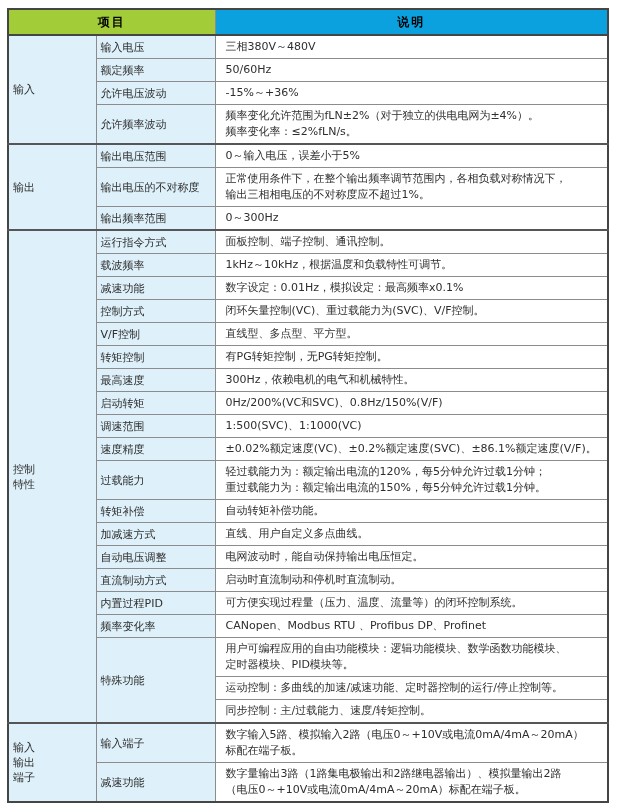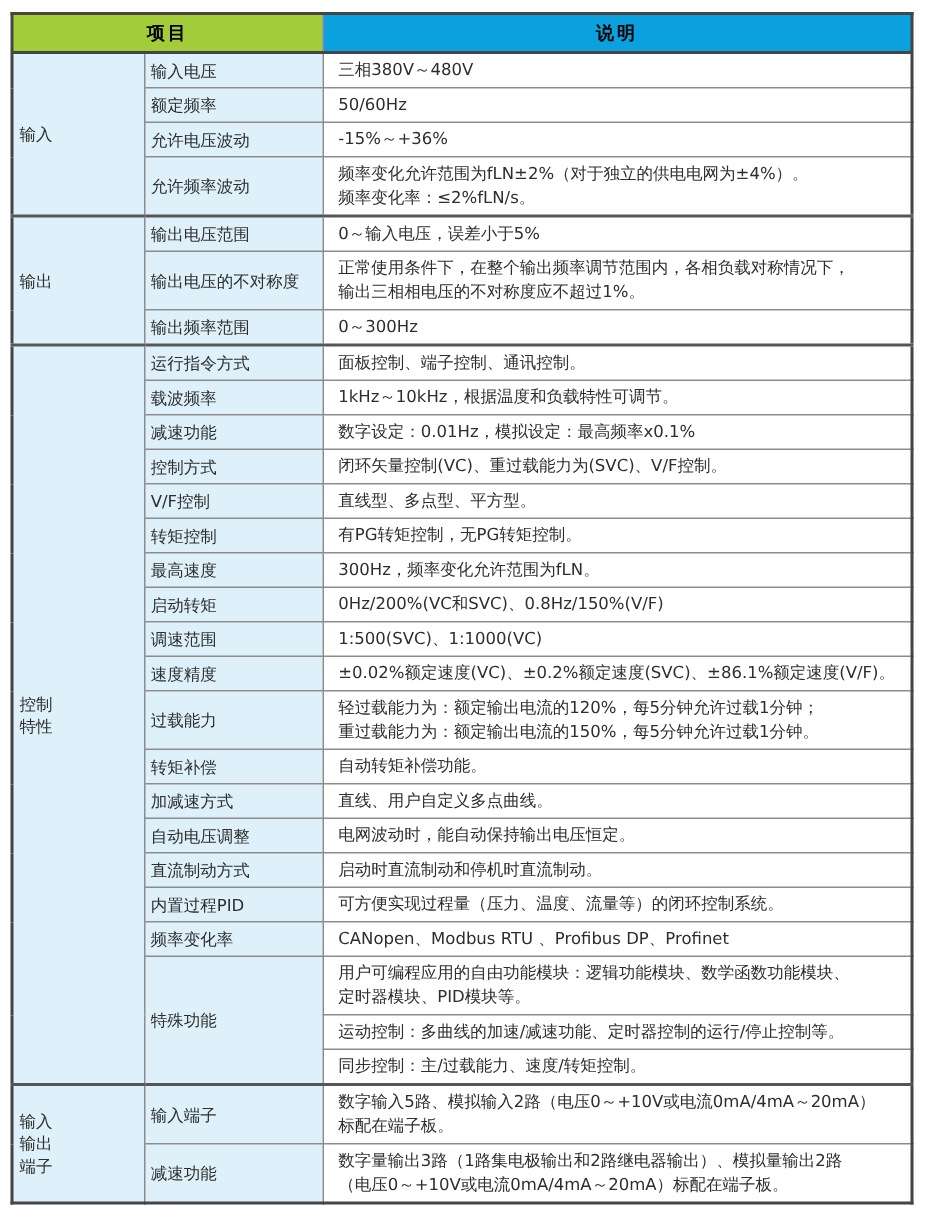--- a/index.html
+++ b/index.html
@@ -131,21 +131,21 @@
         <tr class="single">
           <td class="item-cell" rowspan="1">V/F控制</td>
           <td class="desc-cell">直线型、多点型、平方型。</td>
         </tr>
         <tr class="single">
           <td class="item-cell" rowspan="1">转矩控制</td>
           <td class="desc-cell">有PG转矩控制，无PG转矩控制。</td>
         </tr>
         <tr class="single">
           <td class="item-cell" rowspan="1">最高速度</td>
-          <td class="desc-cell">300Hz，频率变化允许范围为fLN。</td>
+          <td class="desc-cell">300Hz，依赖电机的电气和机械特性。</td>
         </tr>
         <tr class="single">
           <td class="item-cell" rowspan="1">启动转矩</td>
           <td class="desc-cell">0Hz/200%(VC和SVC)、0.8Hz/150%(V/F)</td>
         </tr>
         <tr class="single">
           <td class="item-cell" rowspan="1">调速范围</td>
           <td class="desc-cell">1:500(SVC)、1:1000(VC)</td>
         </tr>
         <tr class="single">

